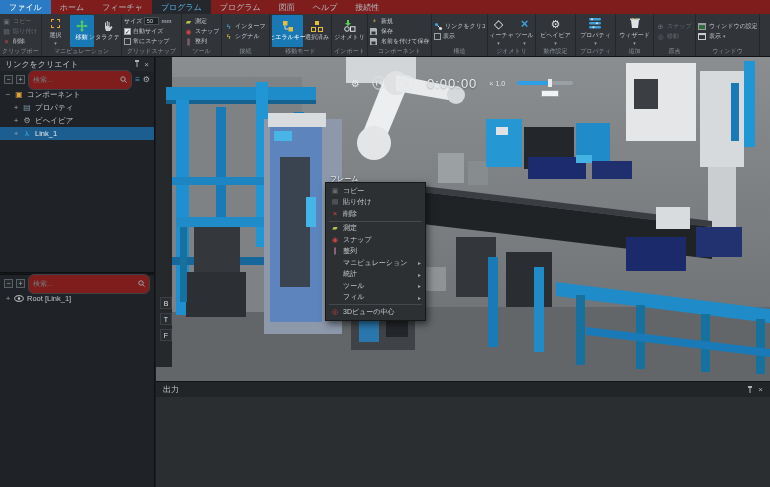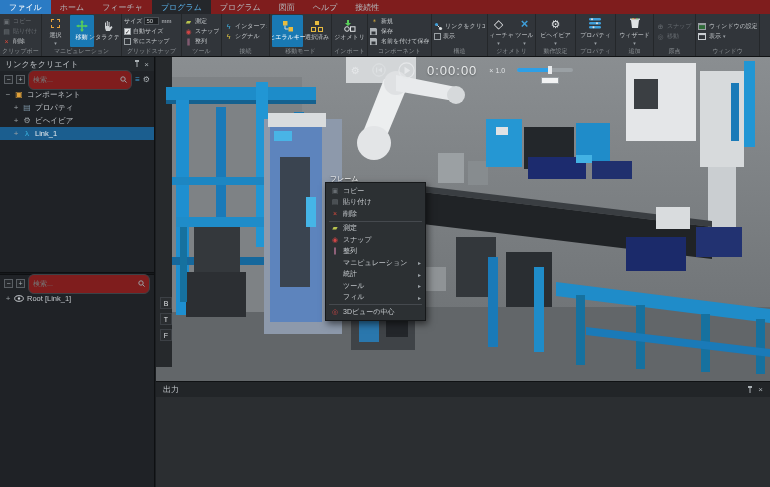--- a/index.html
+++ b/index.html
@@ -39,21 +39,21 @@
 .search input{flex:1;min-width:0;background:transparent;border:0;outline:0;color:#9aa0a4;font-size:7px;}
 .tree{font-size:7.5px;color:#c3c7cb;}
 .trow{height:13px;display:flex;align-items:center;gap:3px;padding-left:5px;white-space:nowrap;}
 .trow.child{padding-left:13px;}
 .trow.sel{background:#1b5e8f;color:#e8ecef;}
 .texp{width:6px;flex:0 0 6px;color:#9aa0a4;font-size:8px;text-align:center;}
 .ticon{width:10px;flex:0 0 10px;text-align:center;font-size:8px;line-height:10px;}
 .splitbar{height:3px;background:#15181b;border-top:1px solid #0e1012;border-bottom:1px solid #0e1012;}
 
 .viewport{position:absolute;left:156px;top:57px;width:614px;height:324px;overflow:hidden;background:#75797c;}
-.playbar{position:absolute;left:195px;top:3px;height:20px;display:flex;align-items:center;gap:12px;color:#e6e8ea;}
+.playbar{position:absolute;left:195px;top:16px;height:20px;display:flex;align-items:center;gap:12px;color:#e6e8ea;}
 .pbtn{display:flex;align-items:center;justify-content:center;}
 .timetxt{font-size:13px;color:#e9ebec;letter-spacing:1px;text-shadow:0 1px 2px rgba(0,0,0,.35);}
 .speedtxt{font-size:7px;color:#dfe2e4;}
 .slider{position:relative;width:56px;height:4px;background:#9aa0a4;border-radius:2px;}
 .slfill{position:absolute;left:0;top:0;height:4px;width:34px;background:#2e9fe6;border-radius:2px;}
 .slhandle{position:absolute;left:31px;top:-2px;width:4px;height:8px;background:#e8eaec;}
 .sltip{position:absolute;left:24px;top:9px;width:18px;height:7px;background:#f2f3f4;border:1px solid #9aa0a4;}
 .scnlabel{position:absolute;left:174px;top:117px;font-size:7px;color:#fff;text-shadow:0 1px 2px rgba(0,0,0,.8);}
 .viewletters{position:absolute;left:4px;top:240px;display:flex;flex-direction:column;gap:4px;}
 .vl{width:12px;height:12px;background:#2a2d30;color:#dfe2e4;font-size:7px;display:flex;align-items:center;justify-content:center;border:1px solid #3c4045;}

